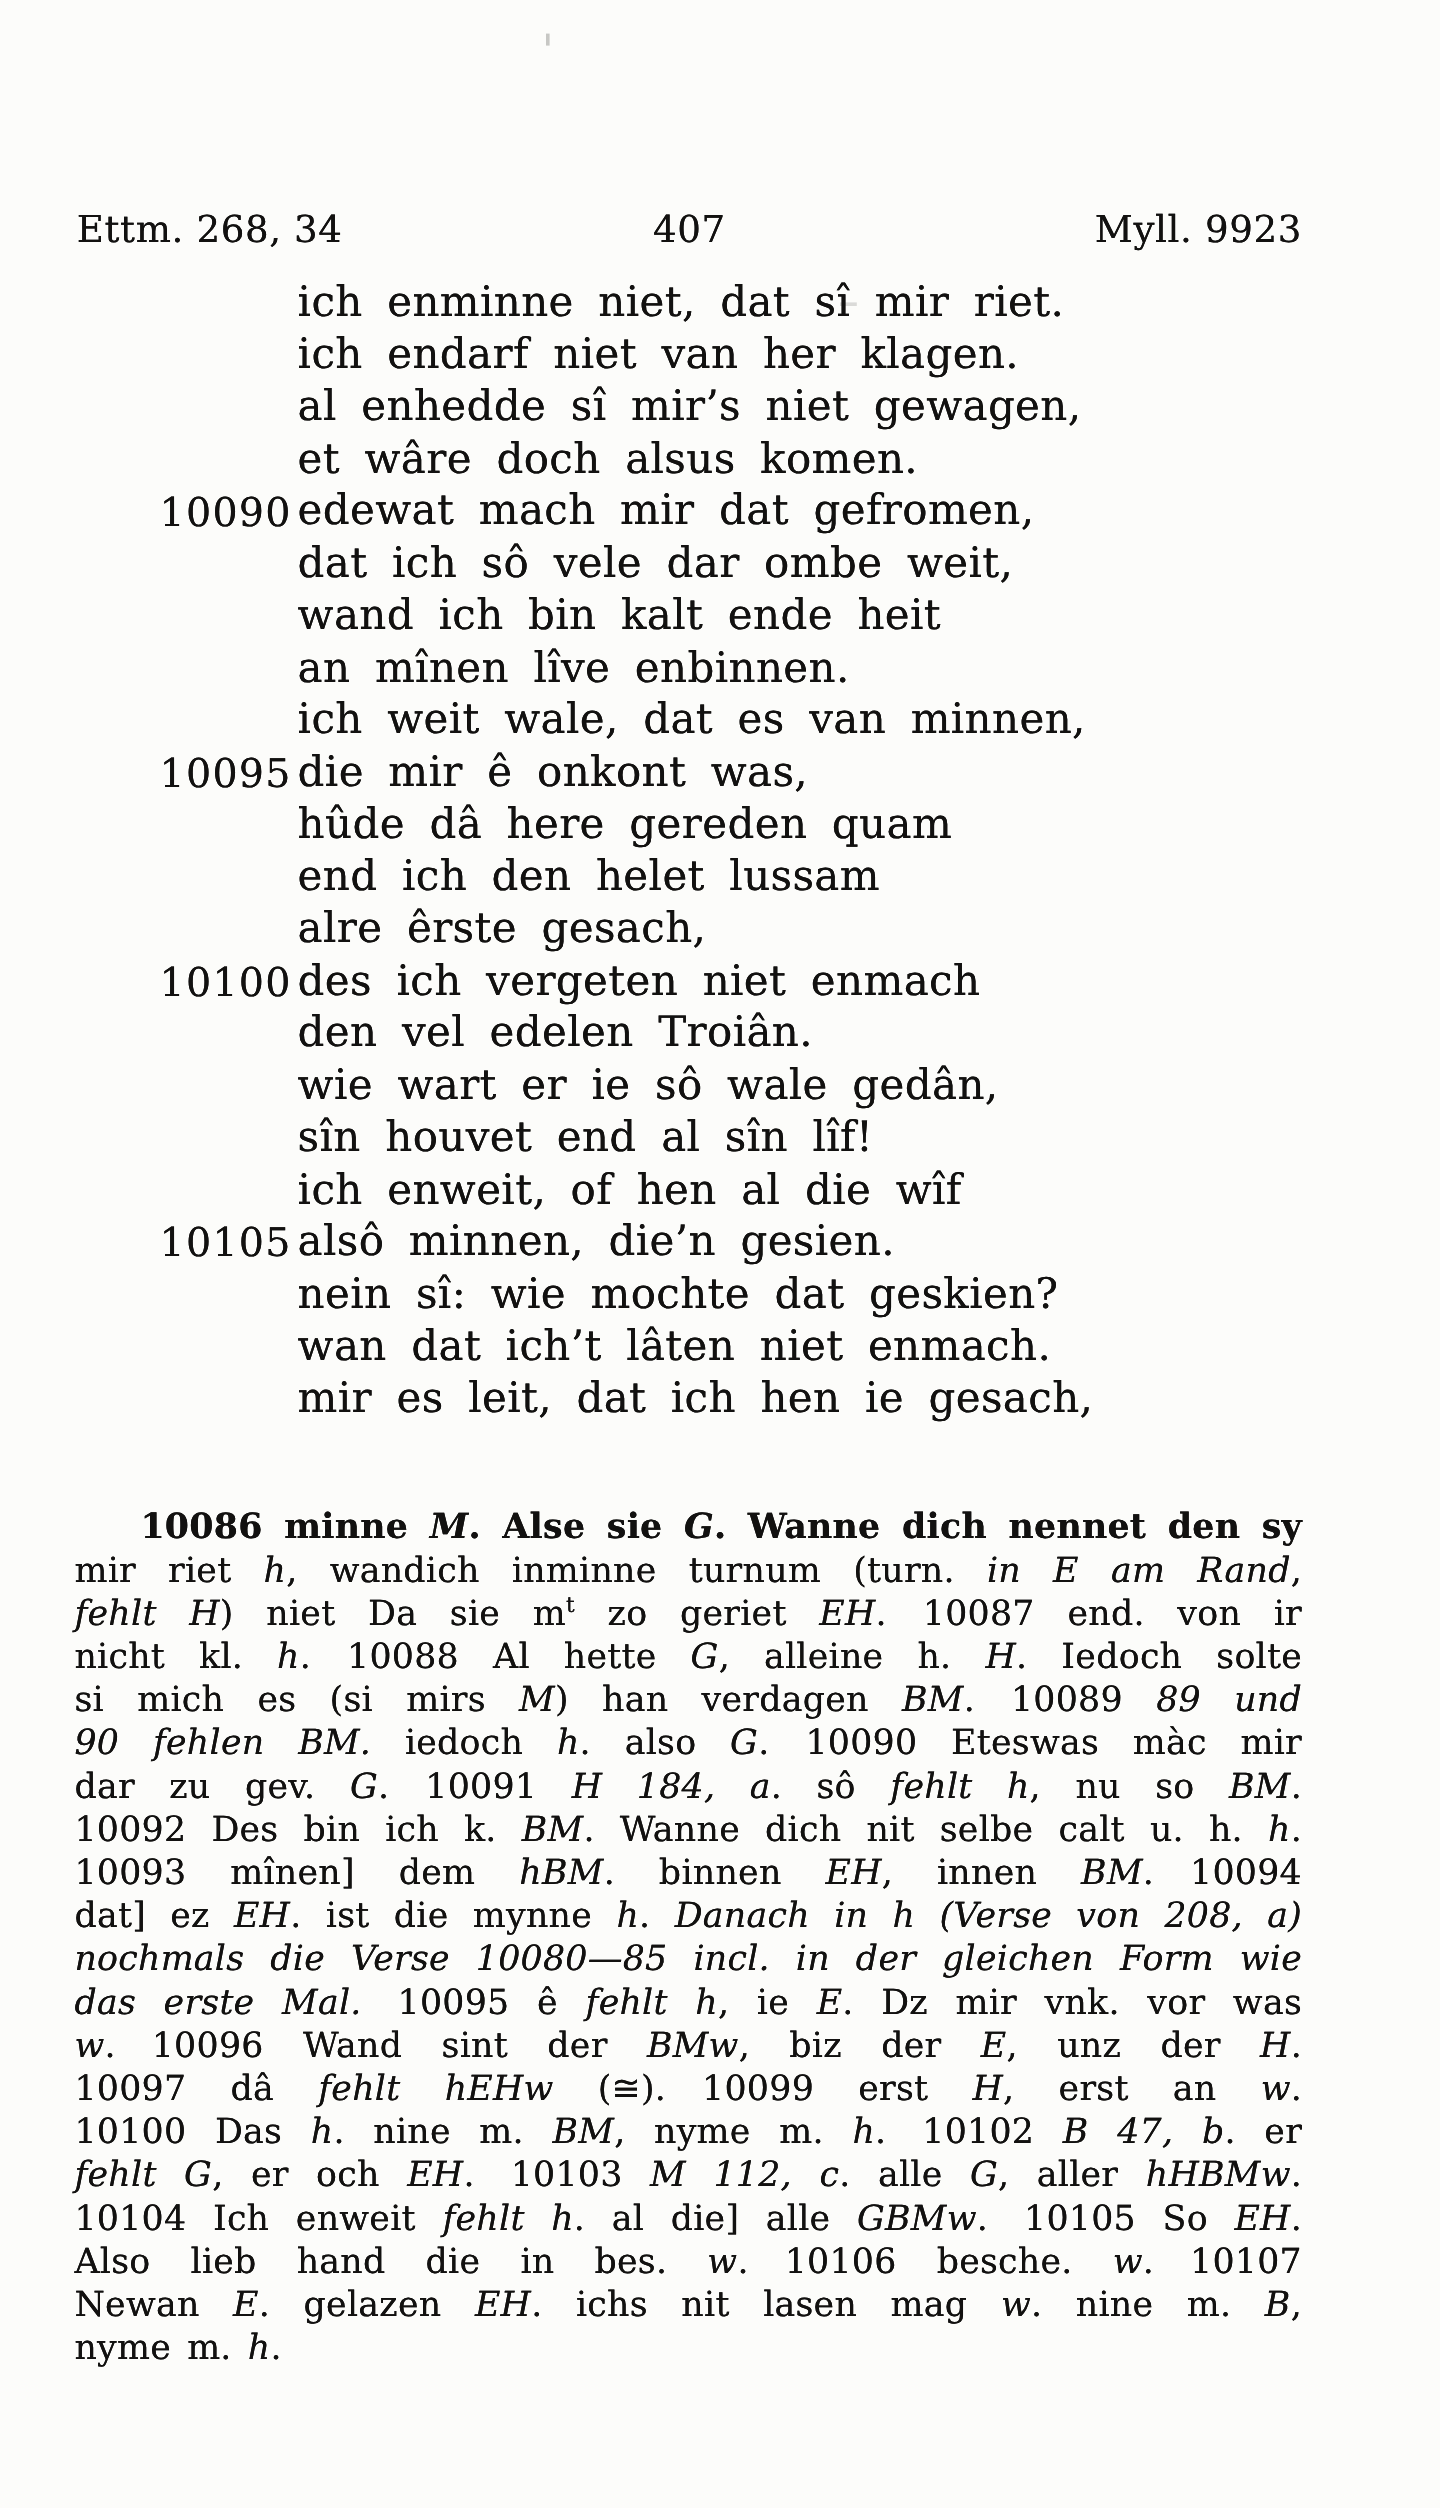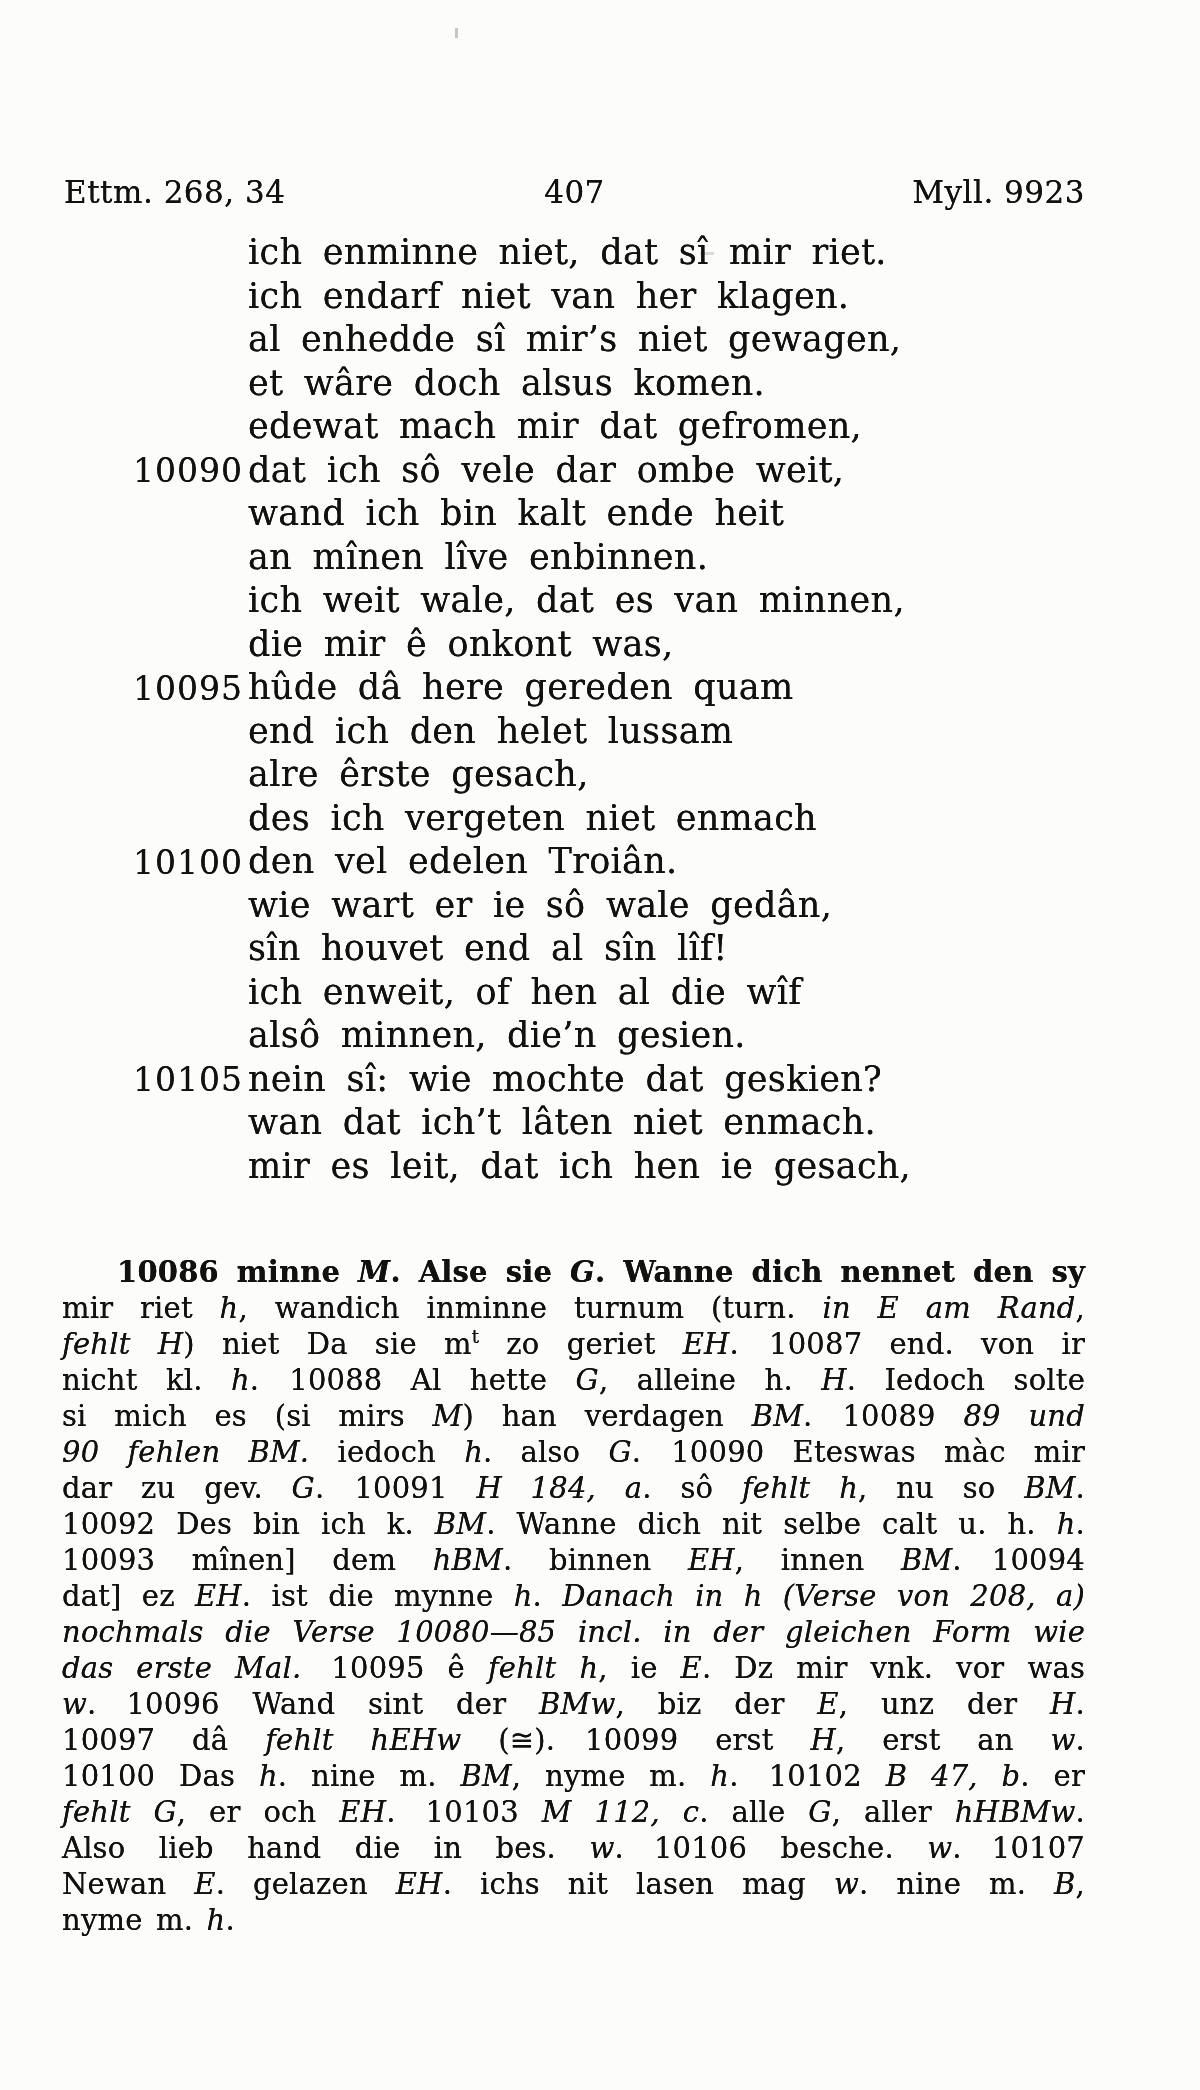--- a/index.html
+++ b/index.html
@@ -23,21 +23,21 @@
   .runhead .l{flex:1;text-align:left;}
   .runhead .c{flex:0 0 auto;text-align:right;}
   .runhead .r{flex:1;text-align:right;}
 
   
   .verse{position:absolute;top:231px;left:0;width:1200px;}
   .vline{position:relative;height:43.5px;line-height:43.5px;
          padding-left:248px;font-size:35px;word-spacing:9px;
          letter-spacing:.3px;white-space:nowrap;}
   .vnum{position:absolute;left:133px;top:0;font-size:33px;
-        word-spacing:0;letter-spacing:1px;margin-top:44px;}
+        word-spacing:0;letter-spacing:1px;}
 
   
   .apparatus{position:absolute;top:1254px;left:62px;width:1023px;}
   .aline{height:36px;line-height:36px;font-size:29px;word-spacing:4px;
          letter-spacing:.2px;text-align:justify;text-align-last:justify;}
   .aline.first{text-indent:55px;font-weight:bold;}
   .aline.last{text-align-last:left;}
   .aline i{font-style:italic;}
   .aline .gap{display:inline-block;width:30px;}
   .aline sup{font-size:.62em;vertical-align:super;line-height:0;}
@@ -96,18 +96,19 @@
       <div class="aline"><span>dar zu gev. </span><i>G</i><span>.</span><span class="gap"></span><span>10091 </span><i>H 184, a</i><span>. sô </span><i>fehlt h</i><span>, nu so </span><i>BM</i><span>.</span></div>
       <div class="aline"><span>10092 Des bin ich k. </span><i>BM</i><span>. Wanne dich nit selbe calt u. h. </span><i>h</i><span>.</span></div>
       <div class="aline"><span>10093 mînen] dem </span><i>hBM</i><span>. binnen </span><i>EH</i><span>, innen </span><i>BM</i><span>.</span><span class="gap"></span><span>10094</span></div>
       <div class="aline"><span>dat] ez </span><i>EH</i><span>. ist die mynne </span><i>h</i><span>. </span><i>Danach in h (Verse von 208, a)</i></div>
       <div class="aline"><i>nochmals die Verse 10080—85 incl. in der gleichen Form wie</i></div>
       <div class="aline"><i>das erste Mal.</i><span class="gap"></span><span>10095 ê </span><i>fehlt h</i><span>, ie </span><i>E</i><span>. Dz mir vnk. vor was</span></div>
       <div class="aline"><i>w</i><span>.</span><span class="gap"></span><span>10096 Wand sint der </span><i>BMw</i><span>, biz der </span><i>E</i><span>, unz der </span><i>H</i><span>.</span></div>
       <div class="aline"><span>10097 dâ </span><i>fehlt hEHw</i><span> (≅).</span><span class="gap"></span><span>10099 erst </span><i>H</i><span>, erst an </span><i>w</i><span>.</span></div>
       <div class="aline"><span>10100 Das </span><i>h</i><span>. nine m. </span><i>BM</i><span>, nyme m. </span><i>h</i><span>.</span><span class="gap"></span><span>10102 </span><i>B 47, b</i><span>. er</span></div>
       <div class="aline"><i>fehlt G</i><span>, er och </span><i>EH</i><span>.</span><span class="gap"></span><span>10103 </span><i>M 112, c</i><span>. alle </span><i>G</i><span>, aller </span><i>hHBMw</i><span>.</span></div>
+      <div class="aline"><span>10104 Ich enweit </span><i>fehlt h</i><span>. al die] alle </span><i>GBMw</i><span>.</span><span class="gap"></span><span>10105 So </span><i>EH</i><span>.</span></div>
       <div class="aline"><span>Also lieb hand die in bes. </span><i>w</i><span>.</span><span class="gap"></span><span>10106 besche. </span><i>w</i><span>.</span><span class="gap"></span><span>10107</span></div>
       <div class="aline"><span>Newan </span><i>E</i><span>. gelazen </span><i>EH</i><span>. ichs nit lasen mag </span><i>w</i><span>. nine m. </span><i>B</i><span>,</span></div>
       <div class="aline last"><span>nyme m. </span><i>h</i><span>.</span></div>
     </div>
 
 </div>
 
 </body></html>

